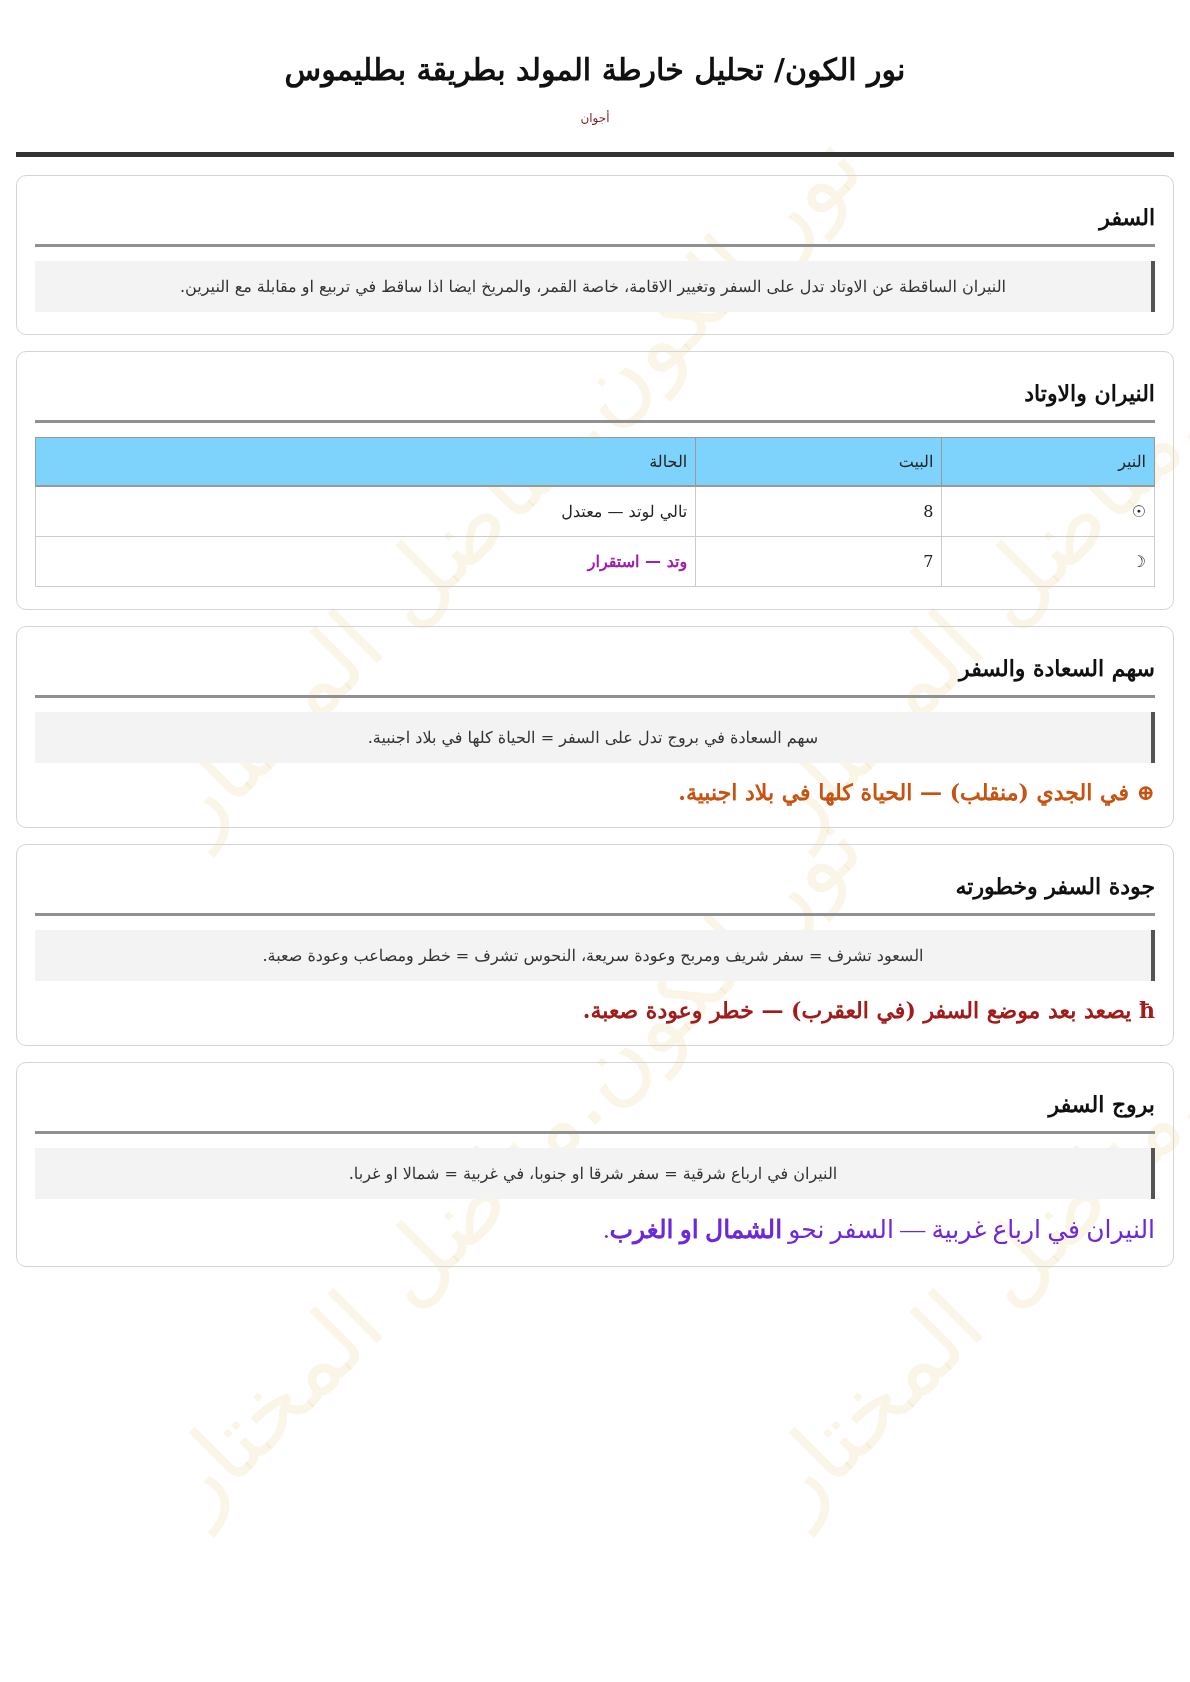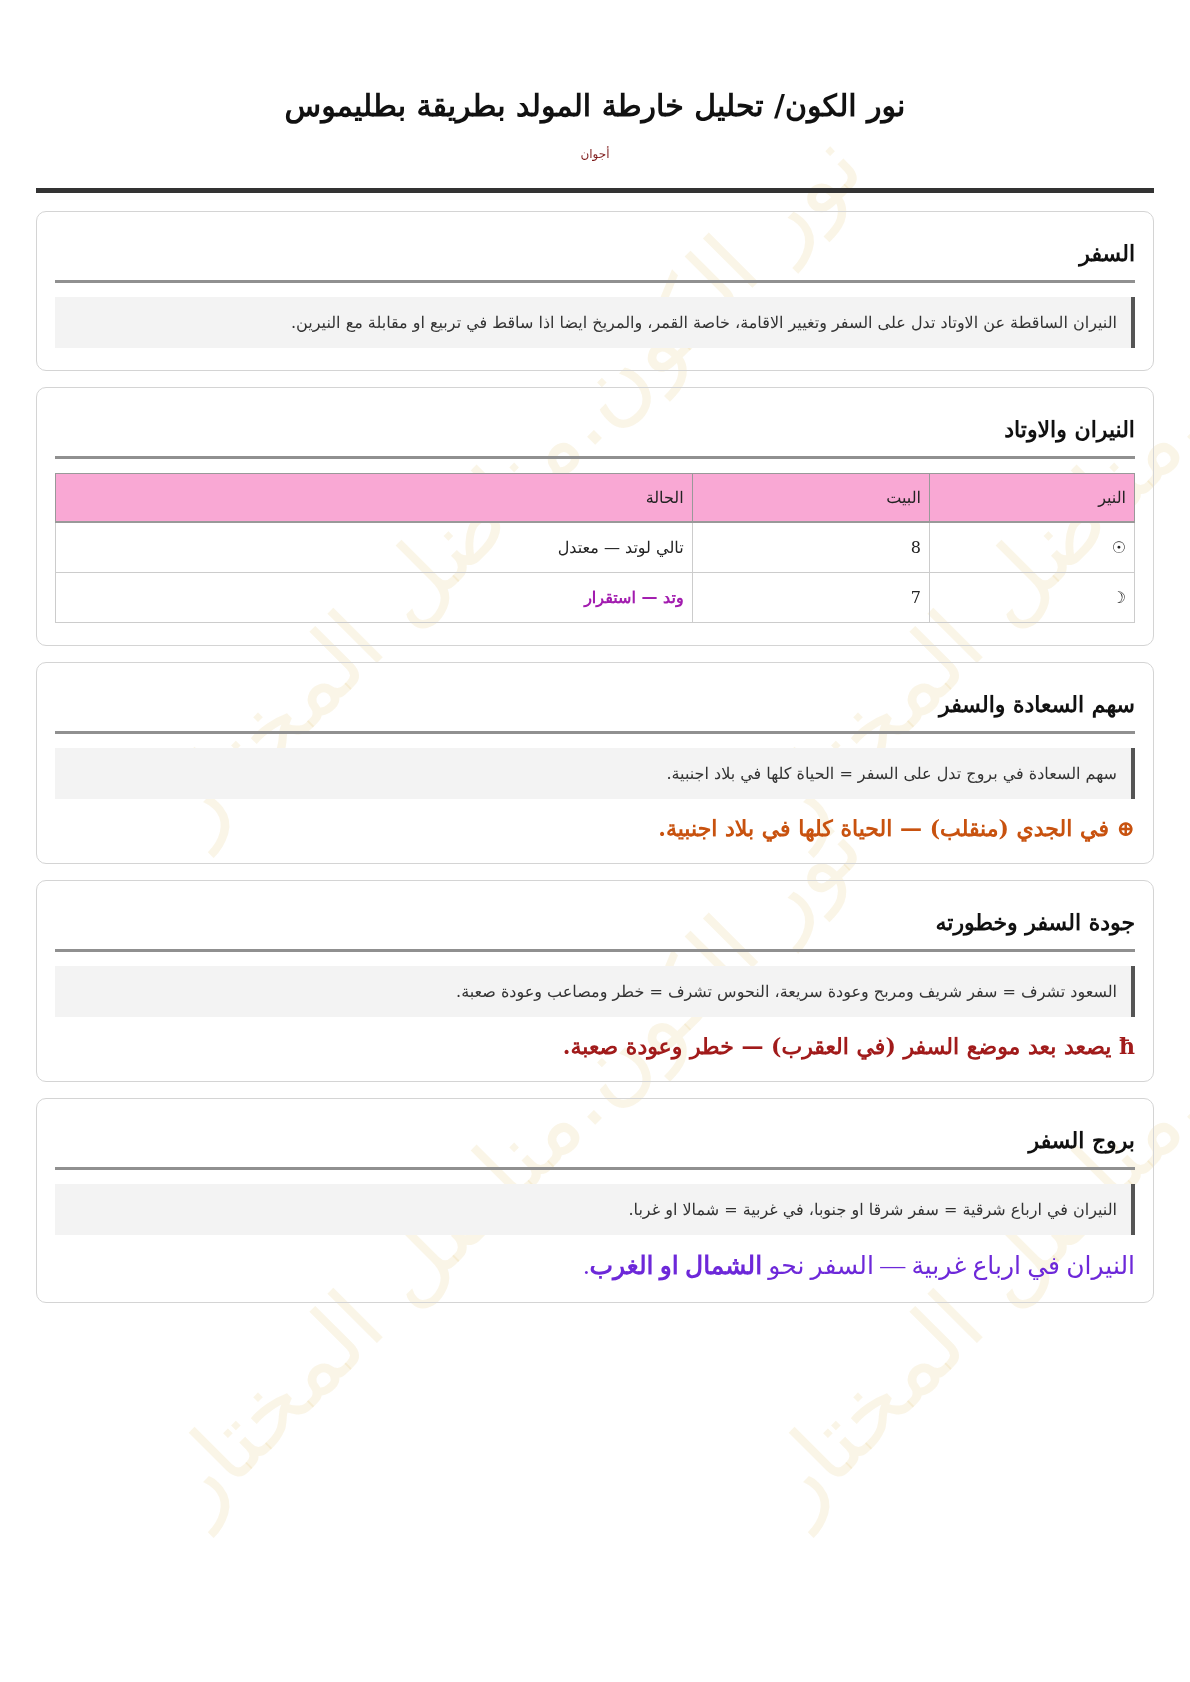--- a/index.html
+++ b/index.html
@@ -18,22 +18,21 @@
     color: rgba(230, 200, 120, 0.18);
     transform: rotate(-45deg);
     white-space: nowrap;
     pointer-events: none;
     z-index: 0;
     font-family: "DejaVu Sans", sans-serif;
   }
   .page {
     position: relative;
     z-index: 1;
-    padding: 0 36px;
-    margin-top: 36px;
+    padding: 0 16px;
   }
   .header {
     text-align: center;
     padding-top: 52px;
   }
   .title {
     font-size: 30px;
     font-weight: bold;
     margin: 0;
     line-height: 1.2;
@@ -66,39 +65,40 @@
     border-bottom: 3px solid #909090;
     color: #111;
   }
   .note {
     margin-top: 14px;
     background: #f3f3f3;
     border-right: 4px solid #555;
     padding: 16px 14px;
     font-size: 16px;
     color: #333;
+    text-align: center;
   }
   .line {
     margin-top: 16px;
     font-size: 22px;
     font-weight: bold;
   }
   .line.plain { font-weight: normal; color: #6d28d9; font-size: 25px; font-family: Liberation Serif, serif; }
   .line.plain b { font-weight: bold; }
   .orange { color: #c8520f; }
   .green { color: #1f6b25; }
   .red { color: #a11b1b; }
   table {
     width: 100%;
     border-collapse: collapse;
     margin-top: 14px;
     font-size: 16px;
   }
   th {
-    background: #f9a8d4;
+    background: #7dd3fc;
     font-weight: normal;
     text-align: right;
     padding: 14px 8px;
     border: 1.5px solid #999;
     border-bottom: 2px solid #999;
   }
   td {
     padding: 15px 8px;
     border: 1px solid #ccc;
     text-align: right;

